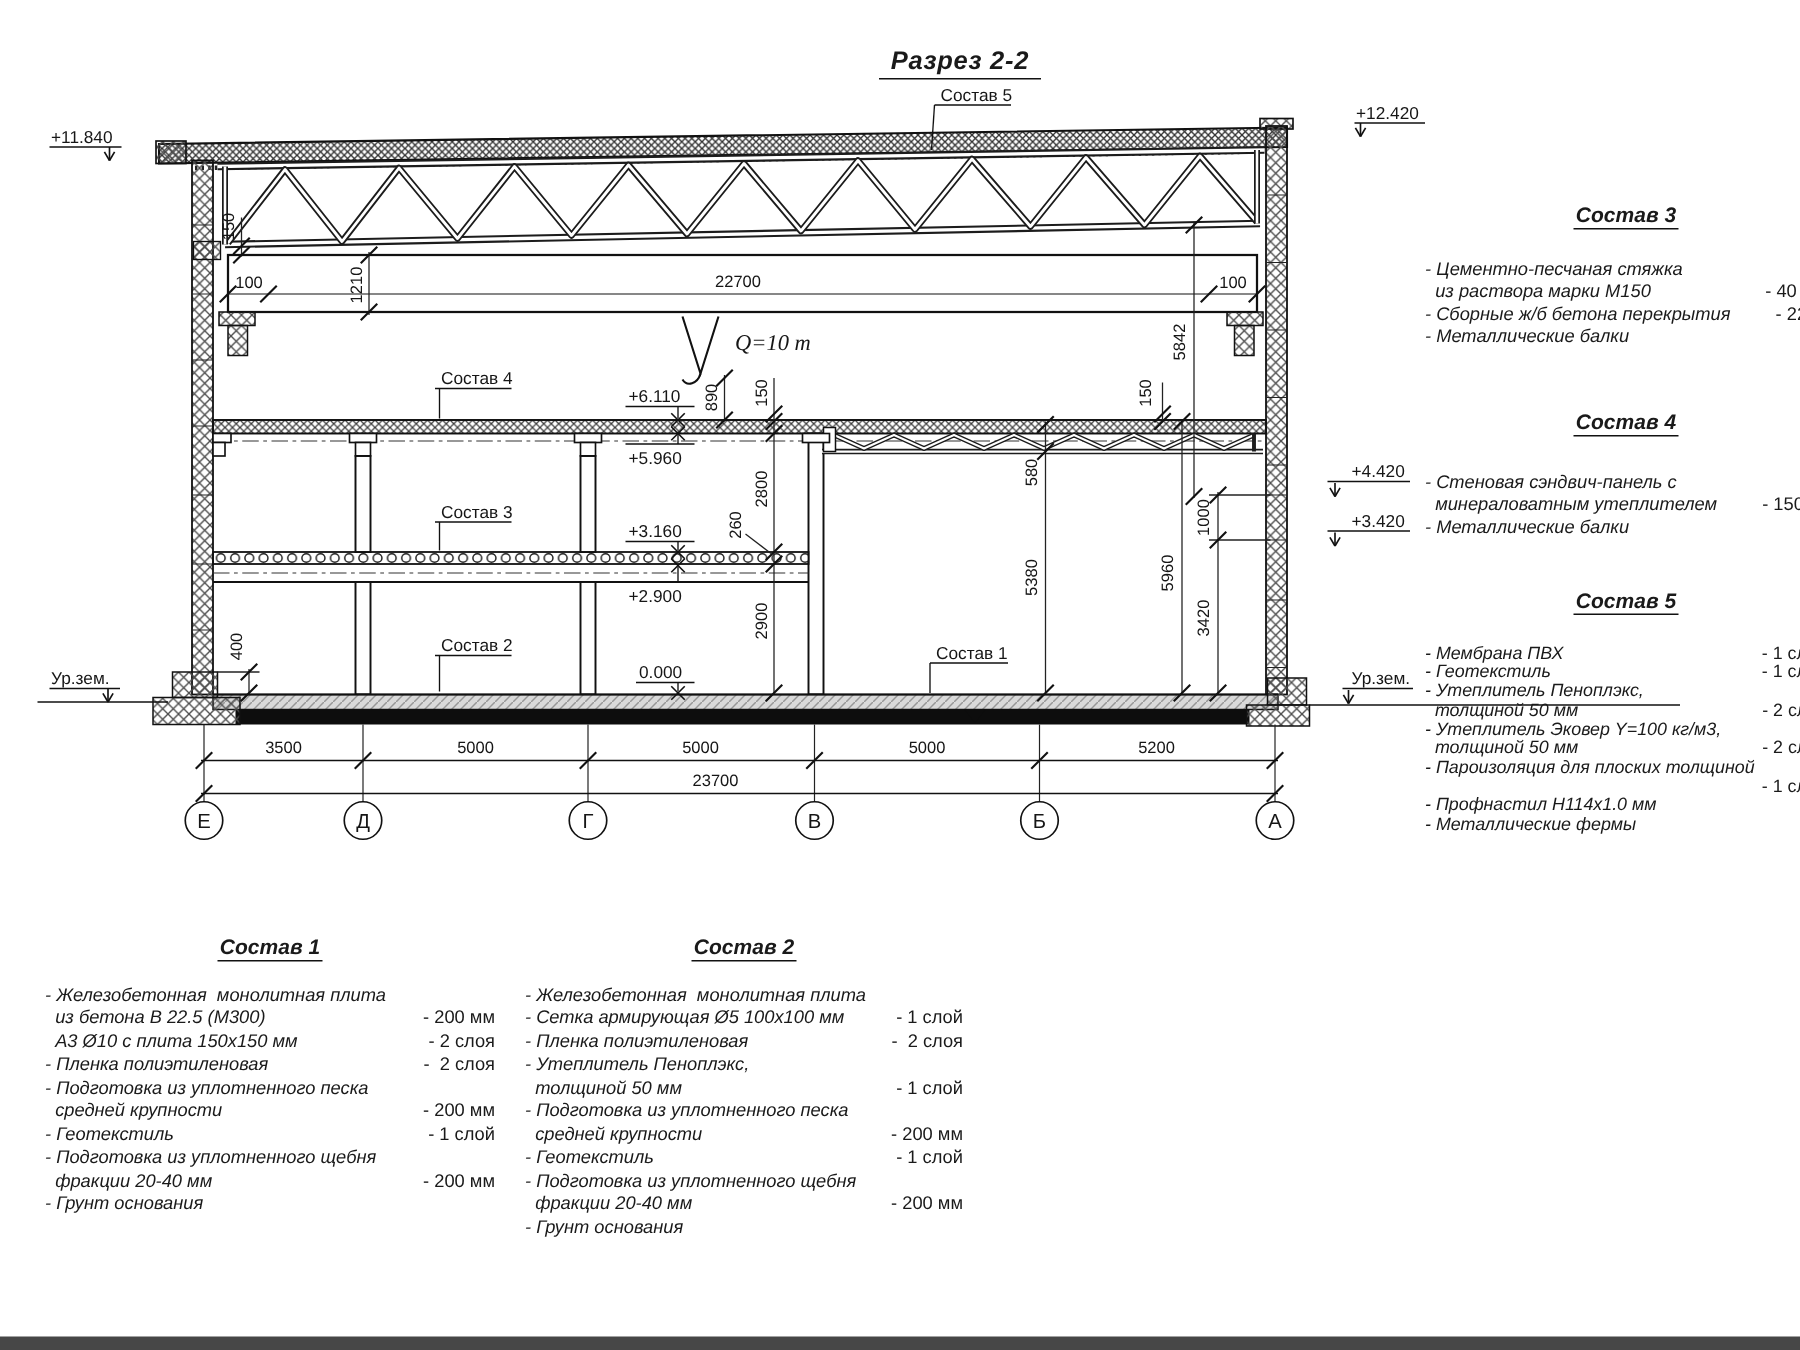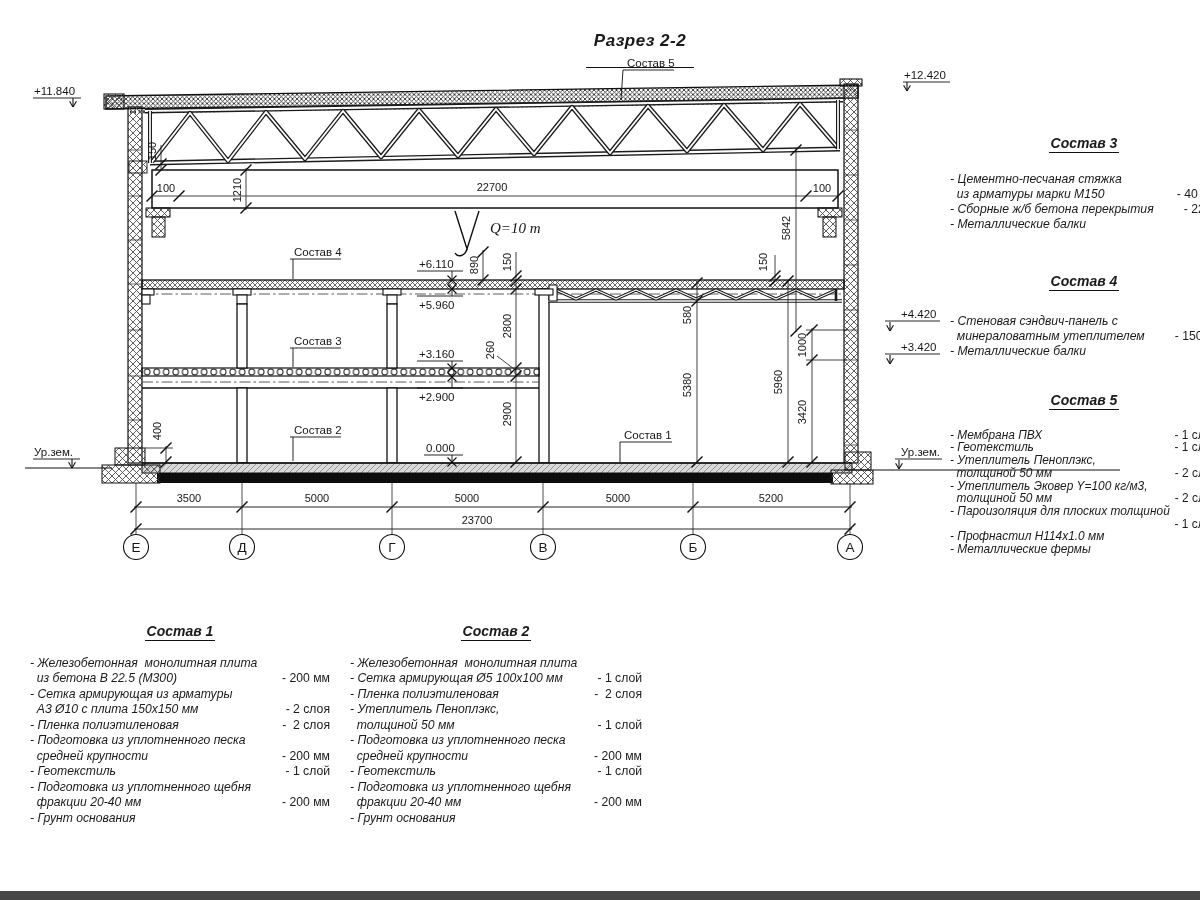--- a/index.html
+++ b/index.html
@@ -1,21 +1,21 @@
 <!DOCTYPE html>
 <html><head>
 <meta charset="utf-8">
 <style>
   html,body{margin:0;padding:0;overflow:hidden;}
   body{width:1200px;height:900px;background:#fff;position:relative;
        font-family:"Liberation Sans",sans-serif;color:#1a1a1a;}
   .sheet{position:absolute;inset:0;}
   .drawing-title{position:absolute;left:586px;top:31px;width:108px;text-align:center;
        font-style:italic;font-weight:600;font-size:17px;letter-spacing:.5px;
-       border-bottom:1.4px solid #111;padding-bottom:16px;}
+       border-bottom:1.4px solid #111;padding-bottom:1px;}
   svg text{fill:#161616;}
   .dim{font-size:11px;}
   .elev{font-size:11.5px;}
   .call{font-size:11.5px;}
   .axisl{font-size:13.5px;}
   .crane{font-family:"Liberation Serif",serif;font-style:italic;font-size:15px;}
   .spec{position:absolute;font-size:12.2px;line-height:15.5px;}
   .spec h3{margin:0;text-align:center;font-size:14px;font-style:italic;font-weight:600;}
   .spec h3 span{border-bottom:1.2px solid #111;padding:0 2px 1px 2px;}
   .spec .rows{margin-top:16px;}
@@ -344,24 +344,20 @@
     <div class="rows">
       <div class="row">
           <span class="t">- Железобетонная  монолитная плита</span>
           <span class="v"></span>
         </div>
       <div class="row">
           <span class="t">  из бетона В 22.5 (М300)</span>
           <span class="v">- 200 мм</span>
         </div>
       <div class="row">
-          <span class="t">- Сетка армирующая из арматуры</span>
-          <span class="v"></span>
-        </div>
-      <div class="row">
           <span class="t">  А3 Ø10 с плита 150х150 мм</span>
           <span class="v">- 2 слоя</span>
         </div>
       <div class="row">
           <span class="t">- Пленка полиэтиленовая</span>
           <span class="v">-  2 слоя</span>
         </div>
       <div class="row">
           <span class="t">- Подготовка из уплотненного песка</span>
           <span class="v"></span>
@@ -440,21 +436,21 @@
   </section>
 
   <section class="spec compact" style="left:950px;top:136px;width:268px">
     <h3><span>Состав 3</span></h3>
     <div class="rows">
       <div class="row">
           <span class="t">- Цементно-песчаная стяжка</span>
           <span class="v"></span>
         </div>
       <div class="row">
-          <span class="t">  из арматуры марки М150</span>
+          <span class="t">  из раствора марки М150</span>
           <span class="v">- 40 мм</span>
         </div>
       <div class="row">
           <span class="t">- Сборные ж/б бетона перекрытия</span>
           <span class="v">- 220 мм</span>
         </div>
       <div class="row">
           <span class="t">- Металлические балки</span>
           <span class="v"></span>
         </div>

